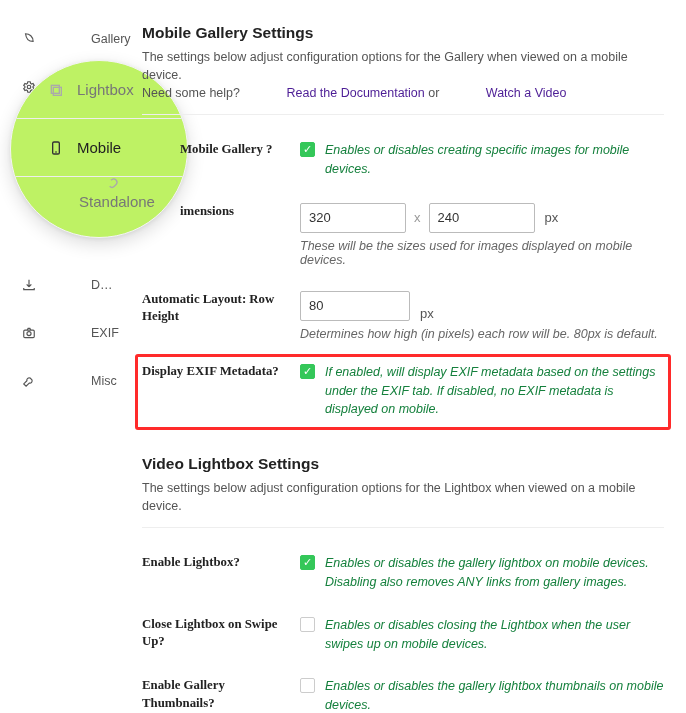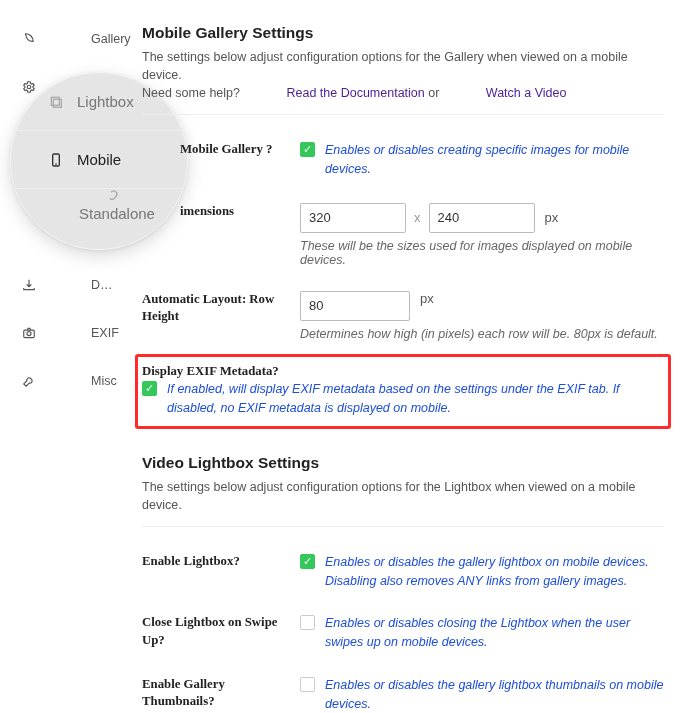--- a/index.html
+++ b/index.html
@@ -30,25 +30,25 @@
   .sidebar-item .sico {
     margin-right: 7px;
     width: 14px;
     display: inline-flex;
     justify-content: center;
     color: #555;
   }
   .magnifier {
     position: absolute;
     left: 10px;
-    top: 72px;
+    top: 60px;
     width: 178px;
     height: 178px;
     border-radius: 50%;
-    background: #e5e5e5;
+    background: #bef264;
     border: 1px solid #f4f4f4;
     box-shadow: 0 6px 18px rgba(0,0,0,0.14), 0 1px 4px rgba(0,0,0,0.07);
     overflow: hidden;
   }
   .mag-item {
     display: flex;
     align-items: center;
     height: 58px;
     border-bottom: 1px solid #eee;
     padding-left: 36px;
@@ -124,21 +124,21 @@
   }
   .checkbox.checked {
     background: #34c759;
     border-color: #34c759;
     color: #fff;
     font-size: 11px;
     line-height: 1;
   }
   .helptext {
     font-style: italic;
-    color: #1d4ed8;
+    color: #15803d;
     font-size: 12.5px;
     line-height: 1.5;
   }
   .dim-input {
     width: 106px;
     height: 30px;
     border: 1px solid #bbb;
     border-radius: 2px;
     padding: 5px 8px;
     font-size: 13px;
@@ -158,21 +158,20 @@
     color: #666;
     font-size: 12.5px;
   }
   .field-row.highlighted {
     outline: 3px solid #ff2a2a;
     outline-offset: -2px;
     padding: 8px 6px 10px 6px;
     margin-left: -6px;
     margin-right: -6px;
     border-radius: 2px;
-    flex-direction: column;
   }
   .spacer { height: 26px; }
 </style>
 </head>
 <body>
 
 <div class="sidebar">
   <div class="sidebar-item">
     <span class="sico">
         <svg width="14" height="14" viewBox="0 0 24 24" fill="none" stroke="currentColor" stroke-width="2">
@@ -277,21 +276,21 @@
         <input class="dim-input" value="240" style="">
         <span class="dim-suffix">px</span>
       </div>
       <div class="subhelp">These will be the sizes used for images displayed on mobile devices.</div>
     </div>
   </div>
 
   <div class="field-row">
     <div class="field-label">Automatic Layout: Row Height</div>
     <div class="field-body">
-      <div style="display:flex;align-items:flex-start">
+      <div style="display:flex;align-items:flex-end">
         <input class="dim-input" style="width: 110px;" value="80">
         <span class="dim-suffix">px</span>
       </div>
       <div class="subhelp">Determines how high (in pixels) each row will be. 80px is default.</div>
     </div>
   </div>
 
   <div class="field-row highlighted">
     <div class="field-label">Display EXIF Metadata?</div>
     <div class="field-body">

